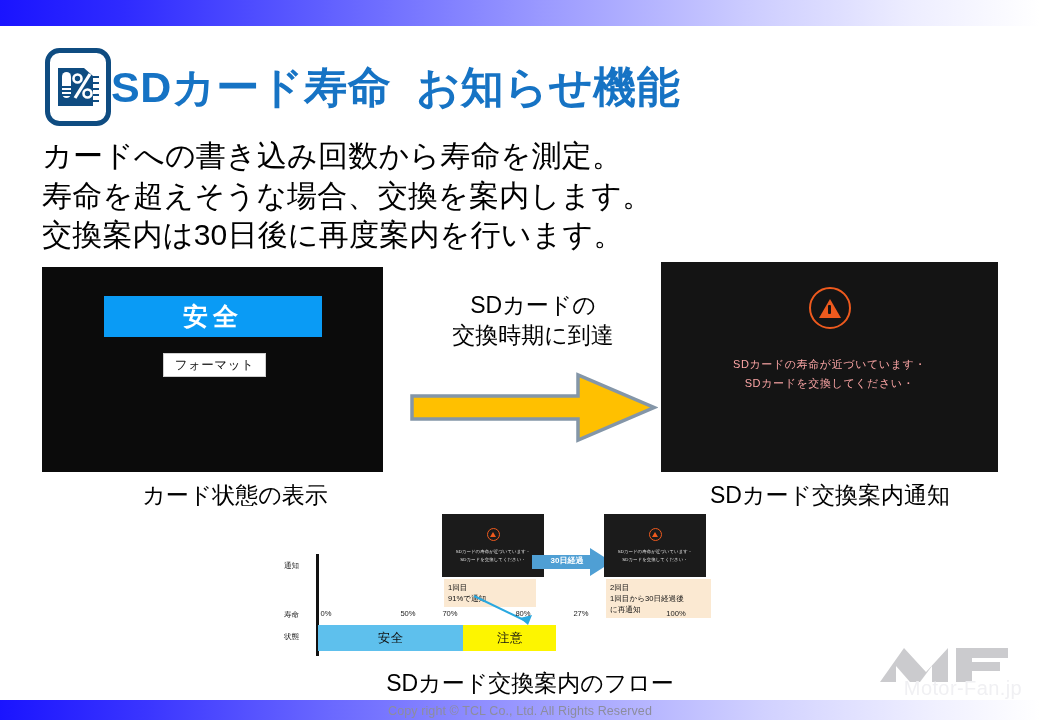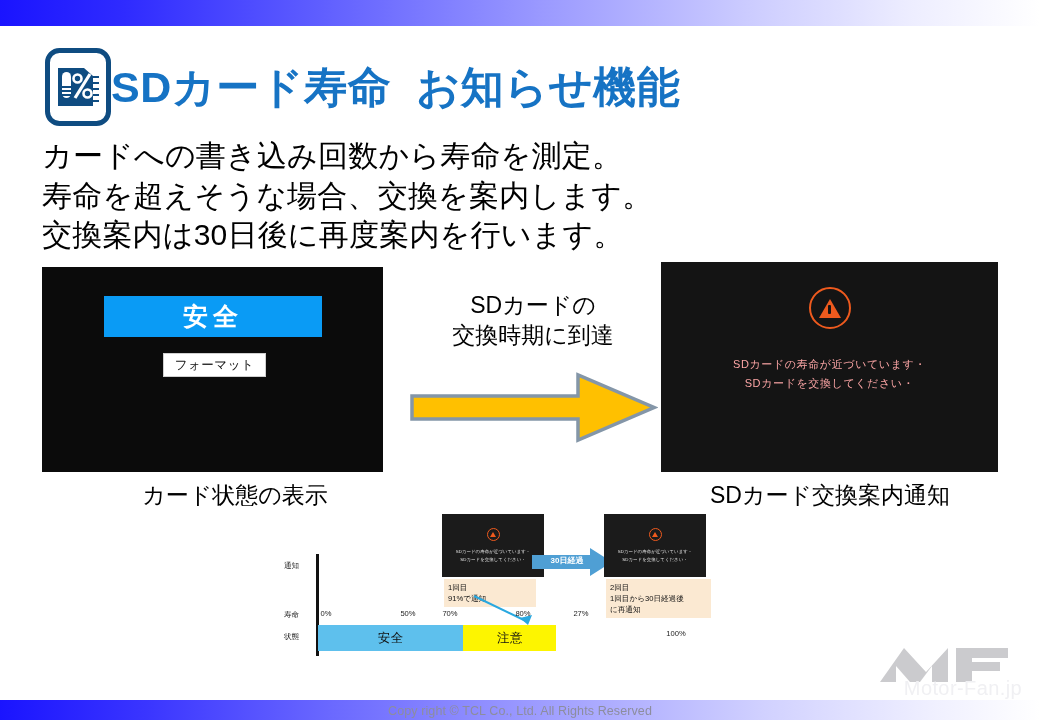--- a/index.html
+++ b/index.html
@@ -252,28 +252,29 @@
       <line x1="2" y1="2" x2="56" y2="28" stroke="#29a8e0" stroke-width="2"></line>
       <polygon points="56,31 48,24 60,21" fill="#29a8e0"></polygon>
     </svg>
 
     <div class="tick-row">
       <span class="tick" style="left:10px;">0%</span>
       <span class="tick" style="left:92px;">50%</span>
       <span class="tick" style="left:134px;">70%</span>
       <span class="tick" style="left:207px;">80%</span>
       <span class="tick" style="left:265px;">27%</span>
-      <span class="tick" style="left:360px;margin-top:20px;">100%</span>
+      <span class="tick" style="left:360px;">100%</span>
     </div>
 
     <div class="band-row">
       <div class="band band-safe" style="flex:0 0 36%;">安全</div>
       <div class="band band-warn" style="flex:0 0 23%;">注意</div>
     </div>
   </div>
+  <div class="cap cap-bottom">SDカード交換案内のフロー</div>
 
   <svg class="watermark" viewBox="0 0 150 64">
     <polygon points="6,44 30,10 52,34 74,10 74,44 58,44 58,28 46,44 36,44 22,28 22,44" fill="#c9c9cc"></polygon>
     <polygon points="82,44 82,10 134,10 134,20 98,20 98,24 126,24 126,33 98,33 98,44" fill="#c9c9cc"></polygon>
   </svg>
   <div class="wm-name">Motor-Fan.jp</div>
 
   <div class="bar-bottom"></div>
   <div class="footer-text">Copy right © TCL Co., Ltd. All Rights Reserved</div>
 

